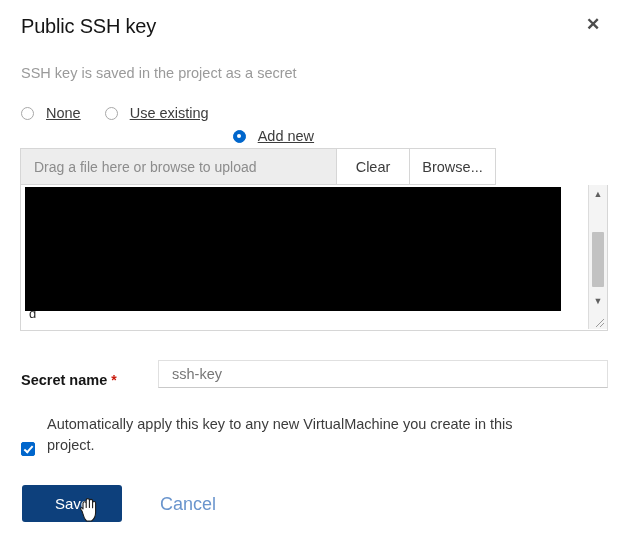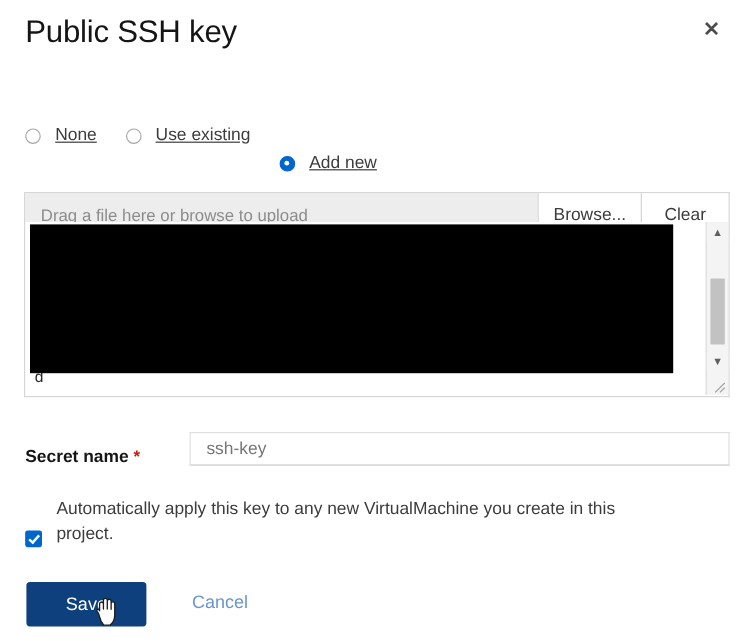--- a/index.html
+++ b/index.html
@@ -23,21 +23,21 @@
     height: 537px;
     background: #ffffff;
     box-sizing: border-box;
   }
 
   
   .dlg-title {
     position: absolute;
     left: 21px;
     top: 9px;
-    font-size: 26px;
+    font-size: 20px;
     font-weight: 400;
     letter-spacing: -0.2px;
     color: #151515;
     line-height: 34px;
   }
   .close-btn {
     position: absolute;
     right: 16px;
     top: 12px;
     width: 26px;
@@ -108,22 +108,22 @@
     font-size: 14.5px;
     color: #3c3c3c;
     white-space: nowrap;
     text-decoration: underline;
   }
 
   
   .upload-bar {
     position: absolute;
     left: 20px;
-    top: 160px;
-    width: 588px;
+    top: 148px;
+    width: 476px;
     height: 37px;
     display: flex;
     border: 1px solid #d6d6d6;
     box-sizing: border-box;
     background: #ededed;
   }
   .drag-area {
     flex: 1 1 auto;
     background: #ededed;
     display: flex;
@@ -324,21 +324,21 @@
     padding: 0;
   }
   .cancel-btn {
     position: absolute;
     left: 160px;
     top: 494px;
     background: transparent;
     border: none;
     color: #6a95cd;
     font-family: "Liberation Sans", sans-serif;
-    font-size: 15px;
+    font-size: 18px;
     cursor: pointer;
     padding: 0;
   }
 
   
   .cursor {
     position: absolute;
     left: 80px;
     top: 498px;
     width: 20px;
@@ -346,40 +346,41 @@
     pointer-events: none;
   }
 </style>
 </head>
 <body>
 
 <div class="dialog">
 
   <div class="dlg-title">Public SSH key</div>
   <button class="close-btn">✕</button>
+  <div class="subtitle">SSH key is saved in the project as a secret</div>
 
   <div class="radio-row">
     <div class="radio-item">
       <span class="radio-mark"></span>
       <span class="radio-label">None</span>
     </div>
     <div class="radio-item">
       <span class="radio-mark"></span>
       <span class="radio-label">Use existing</span>
     </div>
     <div class="radio-item checked">
       <span class="radio-mark"></span>
       <span class="radio-label">Add new</span>
     </div>
   </div>
 
   <div class="upload-bar">
     <div class="drag-area">Drag a file here or browse to upload</div>
+    <div class="upload-btn clear">Clear</div>
     <div class="upload-btn">Browse...</div>
-    <div class="upload-btn clear">Clear</div>
   </div>
 
   <div class="ta-wrap">
     <div class="ta-text">a                                                                     wR
 1                                                                     wh
 a                                                                     Fy
 8                                                                     X1
 c                                                                     ot
 d                                                                       </div>
     <div class="ta-scroll">

